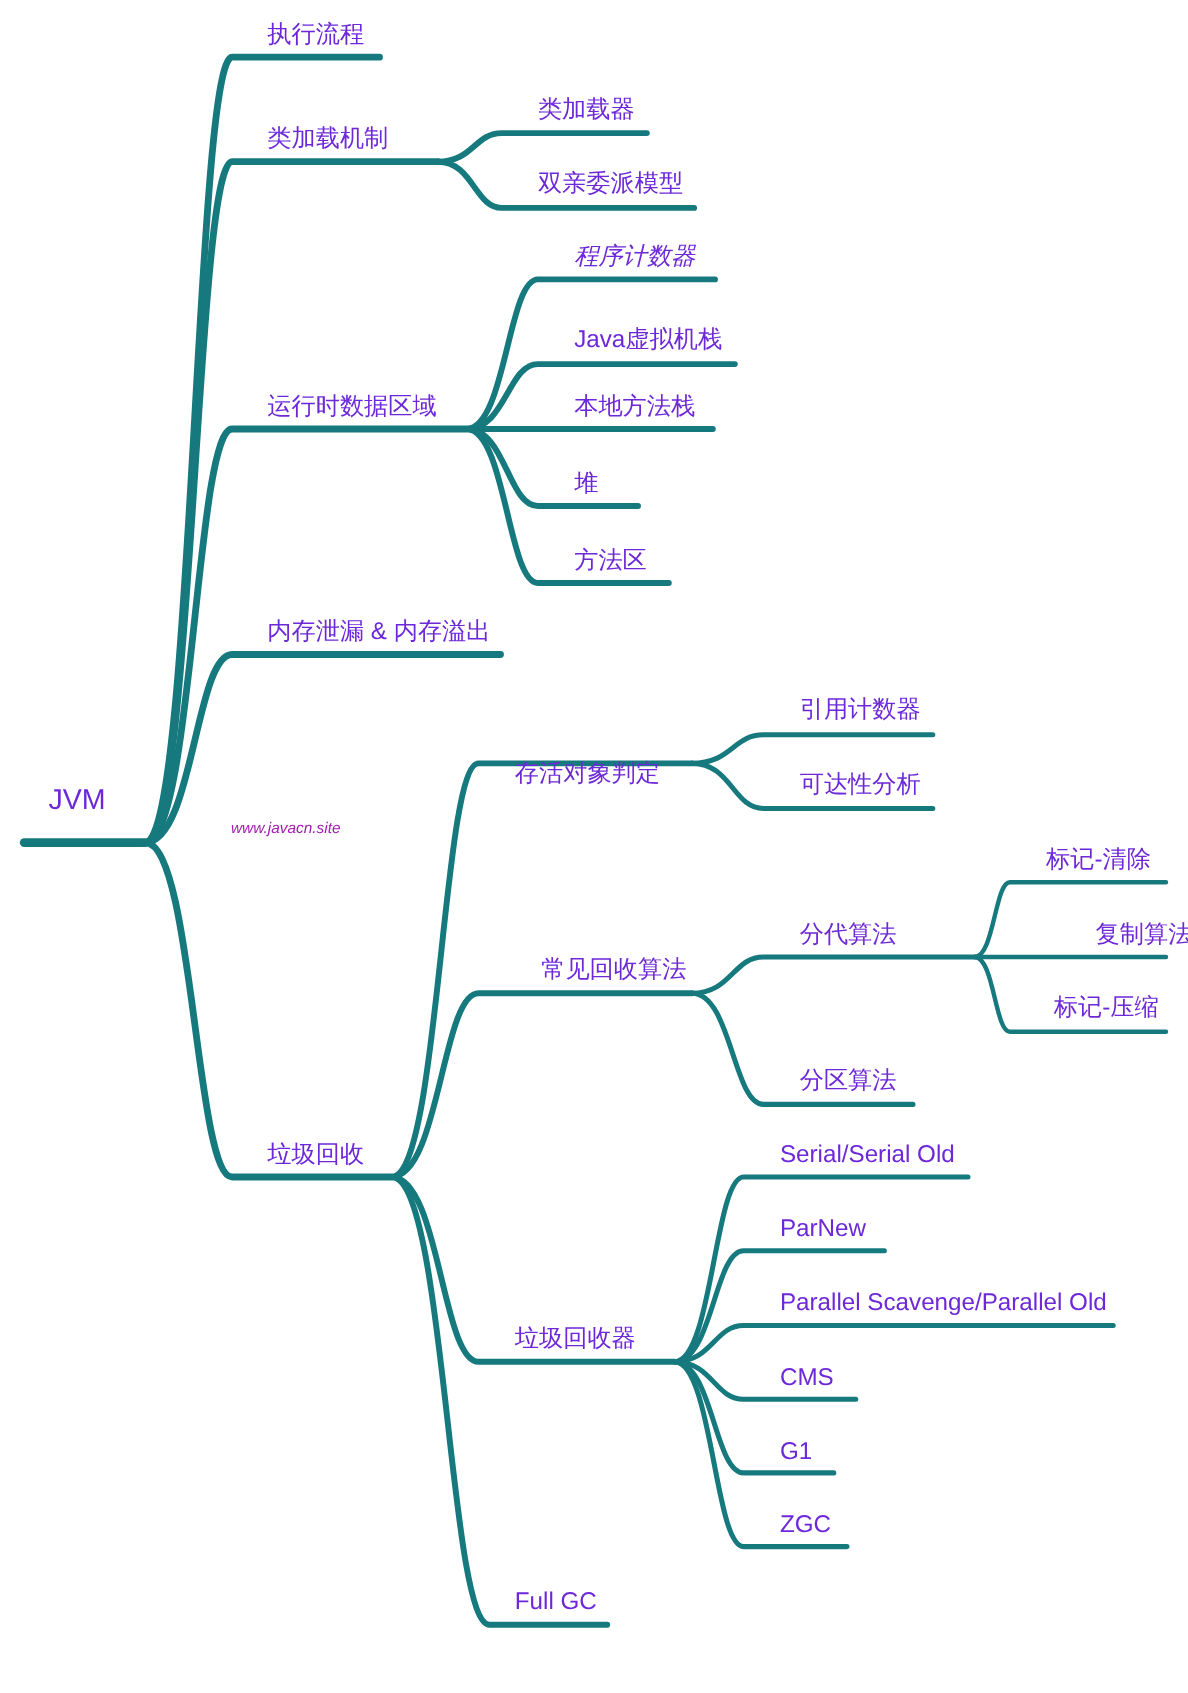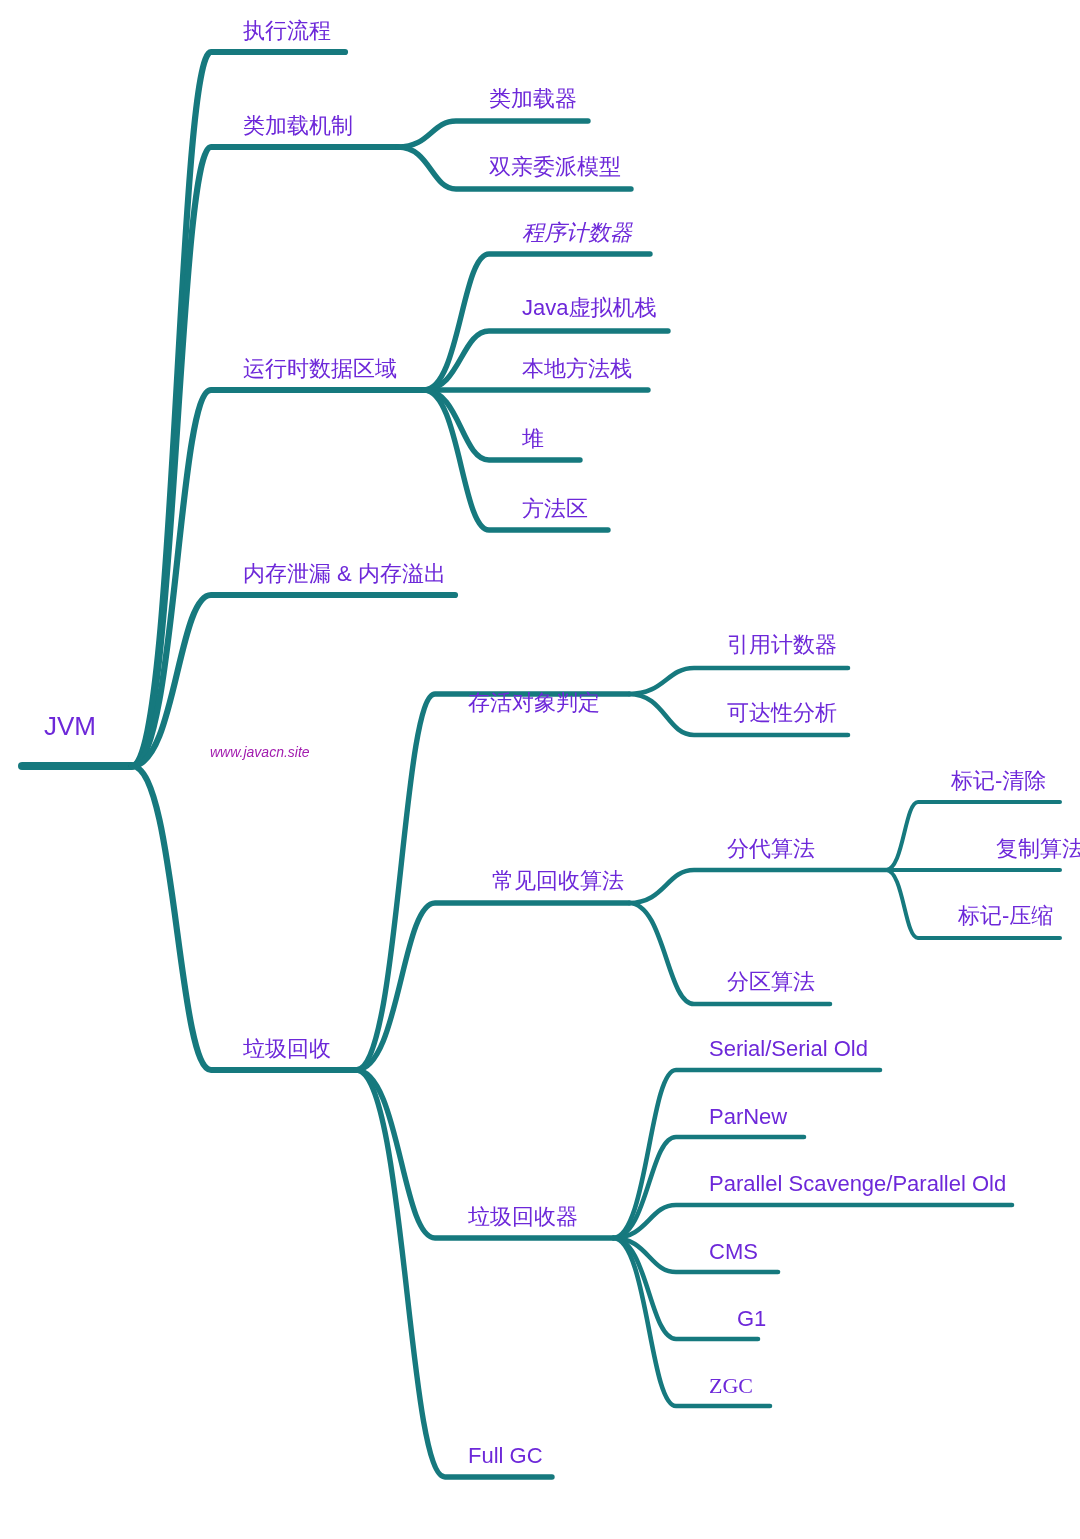--- a/index.html
+++ b/index.html
@@ -100,18 +100,18 @@
       <div class="node-label" style="left: 727px; top: 838px;">分代算法</div>
       <div class="node-label" style="left: 951px; top: 770px;">标记-清除</div>
       <div class="node-label" style="left: 951px; top: 838px; margin-left: 45px;">复制算法</div>
       <div class="node-label" style="left: 922px; top: 905px; margin-left: 36px;">标记-压缩</div>
       <div class="node-label" style="left: 727px; top: 971px;">分区算法</div>
       <div class="node-label" style="left: 468px; top: 1206px;">垃圾回收器</div>
       <div class="node-label" style="left: 709px; top: 1038px;">Serial/Serial Old</div>
       <div class="node-label" style="left: 709px; top: 1106px;">ParNew</div>
       <div class="node-label" style="left: 709px; top: 1173px;">Parallel Scavenge/Parallel Old</div>
       <div class="node-label" style="left: 709px; top: 1241px;">CMS</div>
-      <div class="node-label" style="left: 709px; top: 1308px; margin-left: 28px;">G1</div>
-      <div class="node-label" style="left: 709px; top: 1375px; font-family: Liberation Serif, serif;">ZGC</div>
+      <div class="node-label" style="left: 709px; top: 1308px;">G1</div>
+      <div class="node-label" style="left: 709px; top: 1375px;">ZGC</div>
       <div class="node-label" style="left: 468px; top: 1445px;">Full GC</div>
     </div>
   <div class="watermark" style="left: 210px; top: 745px;">www.javacn.site</div>
 </div>
 
 </body></html>

